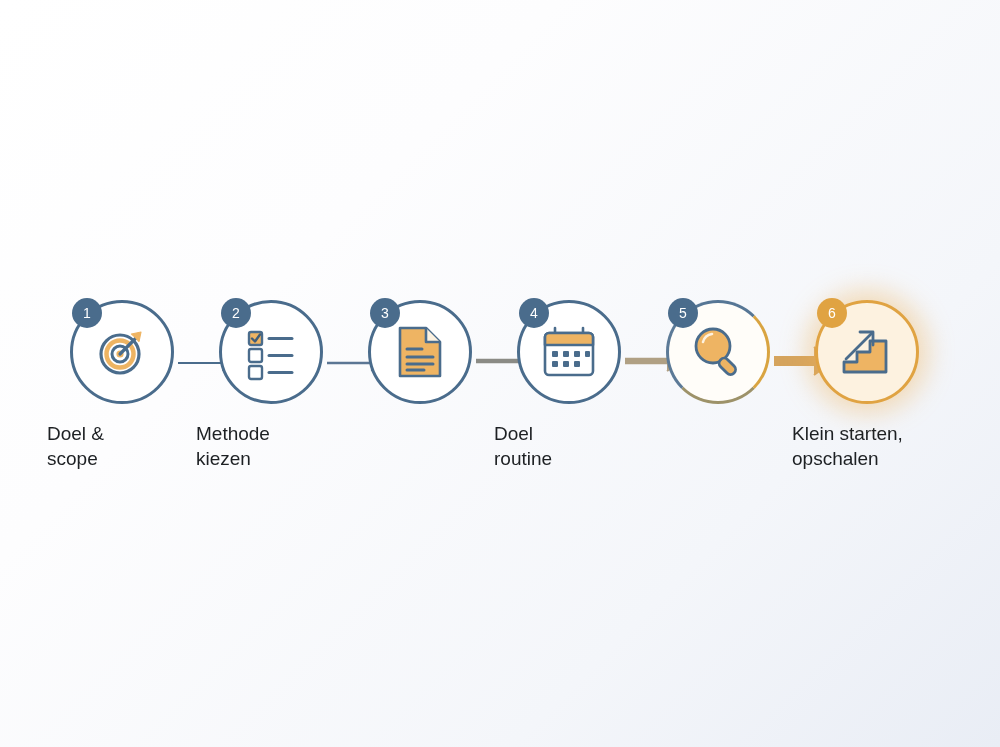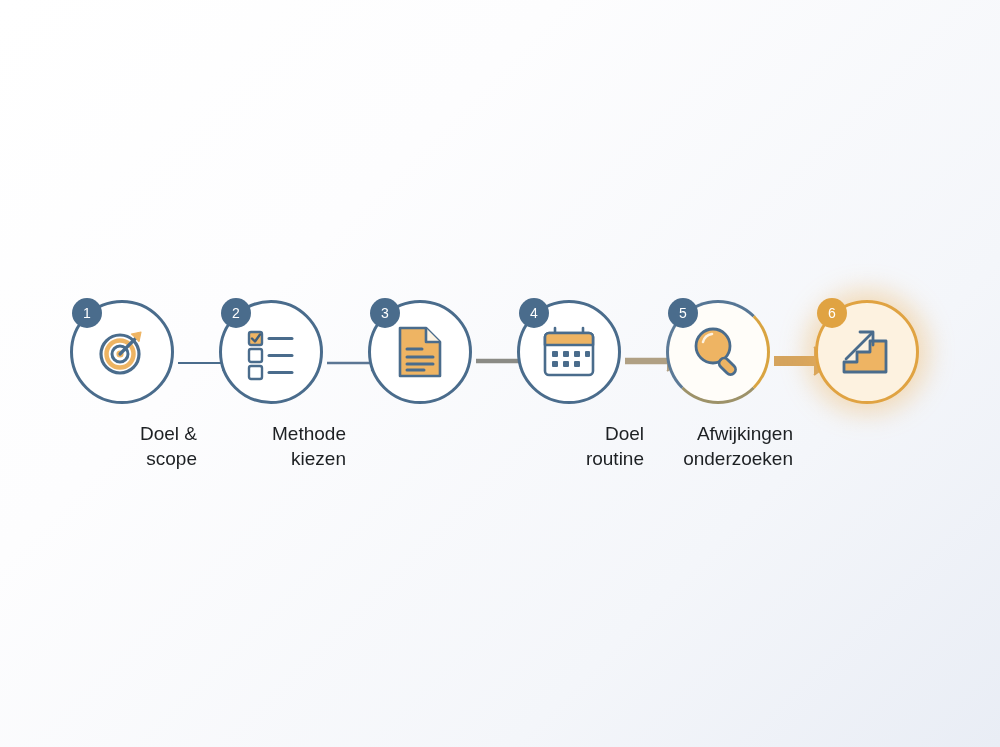--- a/index.html
+++ b/index.html
@@ -81,21 +81,21 @@
     font-size: 14px;
     line-height: 30px;
     text-align: center;
     font-family: "Liberation Sans", sans-serif;
     z-index: 5;
   }
   .badge.hl { background: #e0a342; }
 
   .label {
     margin-top: 17px;
-    text-align: right;
+    text-align: left;
     color: #1d2023;
     font-size: 19px;
     line-height: 25px;
     font-family: "Liberation Sans", sans-serif;
     white-space: pre-line;
   }
 
   .arrow {
     position: absolute;
     top: 52px;
@@ -229,22 +229,20 @@
           <span>
             <svg width="54" height="54" viewBox="0 0 54 54">
               <circle cx="22" cy="21" r="17" fill="#eeb463" stroke="#4a6c8c" stroke-width="2.8"></circle>
               <path d="M12 17 a11 11 0 0 1 9 -8" stroke="#fdf2e0" stroke-width="2.6" fill="none" stroke-linecap="round"></path>
               <rect x="31" y="32" width="10" height="19" rx="5" fill="#eeb463" stroke="#4a6c8c" stroke-width="2.8" transform="rotate(-45 36 41)"></rect>
             </svg>
           </span>
         </div>
         <div class="badge">5</div>
       </div>
-      <div class="label">Afwijkingen
-onderzoeken</div>
     </div>
 
     <div class="arrow" style="left:774px;top:42px">
       <svg width="62" height="38" viewBox="0 0 62 38">
         <path d="M0 19 L42 19" stroke="#d5a45e" stroke-width="10" fill="none"></path>
         <path d="M40 5 L59 19 L40 33" fill="#d5a45e" stroke="#d5a45e" stroke-width="2" stroke-linejoin="round"></path>
       </svg>
     </div>
 
     <div class="step" style="left:792px">
@@ -253,16 +251,18 @@
           <span>
             <svg width="54" height="52" viewBox="0 0 54 52">
               <path d="M4 46 L4 36 L17 36 L17 26 L30 26 L30 15 L46 15 L46 46 Z" fill="#eeb463" stroke="#4a6c8c" stroke-width="2.8" stroke-linejoin="round"></path>
               <path d="M6 33 L31 8" stroke="#4a6c8c" stroke-width="2.8" stroke-linecap="round"></path>
               <path d="M20 6 L33 6 L33 19" stroke="#4a6c8c" stroke-width="2.8" fill="none" stroke-linecap="round" stroke-linejoin="round"></path>
             </svg>
           </span>
         </div>
         <div class="badge hl">6</div>
       </div>
+      <div class="label">Klein starten,
+opschalen</div>
     </div>
 
   </div>
 </div>
 
 </body></html>

